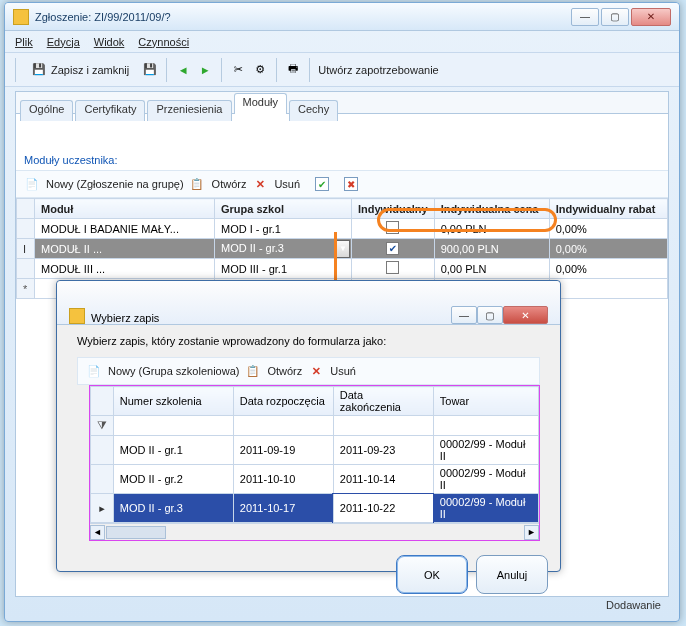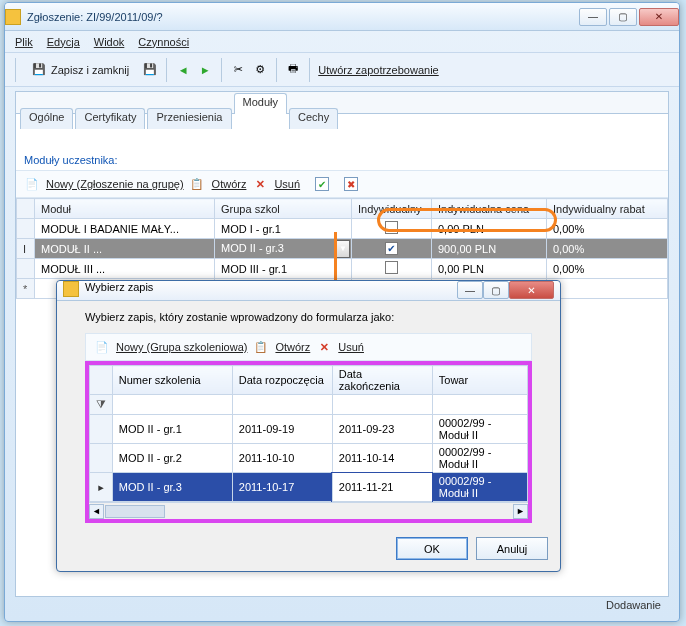--- a/index.html
+++ b/index.html
@@ -1,74 +1,74 @@
 <!DOCTYPE html>
 <html><head>
 <meta charset="utf-8">
 <style>
   * { box-sizing: border-box; font-family: "Segoe UI", Tahoma, sans-serif; font-size: 11px; }
   body { margin: 0; background: #cde6f7; width: 686px; height: 626px; position: relative; overflow: hidden; }
 
   .window { position: absolute; border: 1px solid #5a7ea8; background: #f0f0f0; box-shadow: 0 0 8px rgba(0,0,0,.3); }
   .main-window { left: 4px; top: 2px; width: 676px; height: 620px; border-radius: 4px; background: linear-gradient(#e9f2fb,#d6e7f7); border: 1px solid #7aa9d6;}
-  .titlebar { height: 28px; display: flex; align-items: center; padding: 0 0; background: linear-gradient(#f7fbff,#d7e8f8); border-bottom: 1px solid #b0c8e0; border-radius: 4px 4px 0 0;}
+  .titlebar { height: 28px; display: flex; align-items: center; padding: 0 8px; background: linear-gradient(#f7fbff,#d7e8f8); border-bottom: 1px solid #b0c8e0; border-radius: 4px 4px 0 0;}
   .title-icon { width: 16px; height: 16px; background: #f5c23e; border:1px solid #caa020; margin-right: 6px; }
   .title-text { flex: 1; color: #1b3f66; }
   .win-btns { display: flex; gap: 2px; }
   .win-btn { width: 28px; height: 18px; border: 1px solid #9bb8d6; background: linear-gradient(#fdfdfd,#e4eef8); border-radius: 2px; display:flex; align-items:center; justify-content:center; font-size:10px; color:#333;}
   .win-btn.close { width: 40px; background: linear-gradient(#f7c9c6,#e48a85); border-color:#c26b67; color:#6a1a16;}
 
   .menubar { height: 22px; display: flex; align-items: center; gap: 14px; padding: 0 10px; border-bottom: 1px solid #c6d8ec;}
   .menubar span { text-decoration: underline; text-decoration-color: #333; color:#222; }
 
   .toolbar { height: 34px; display: flex; align-items: center; gap: 6px; padding: 0 8px; border-bottom: 1px solid #c6d8ec; background:#eaf2fb;}
   .sep { width:1px; height:24px; background:#b6cbe0; margin:0 2px;}
   .tb-btn { height: 24px; padding: 0 6px; display:flex; align-items:center; gap:4px; border:1px solid transparent; border-radius:2px; color:#222;}
   .ico { width:16px; height:16px; display:inline-flex; align-items:center; justify-content:center; }
 
   .content { position:absolute; left:10px; right:10px; top:88px; bottom:24px; background:#fff; border:1px solid #b0c8e0; }
   .tabs { display:flex; height:22px; border-bottom:1px solid #b0c8e0; background:#f4f8fc; padding-left:4px; gap:2px;}
-  .tab { padding:2px 8px 0; border:1px solid #b0c8e0; border-bottom:none; background:#e9f1fa; border-radius:3px 3px 0 0; position:relative; top:16px; color:#333;}
+  .tab { padding:2px 8px 0; border:1px solid #b0c8e0; border-bottom:none; background:#e9f1fa; border-radius:3px 3px 0 0; position:relative; top:8px; color:#333;}
   .tab.active { background:#fff; top:1px; }
 
   .section-label { padding:4px 8px; color:#1156b5;margin-top:36px; }
   .inner-toolbar { height:28px; display:flex; align-items:center; gap:6px; padding:0 8px; border-top:1px solid #dbe7f3; border-bottom:1px solid #dbe7f3; background:#f8fbfe;}
-  .link { text-decoration: underline; color:#222; }
+  .link { color:#222; }
   .red-x { color:#d43d2a; font-weight:bold; }
   .chk { width:14px; height:14px; border:1px solid #7a9cc0; background:#fff; display:inline-flex; align-items:center; justify-content:center; font-size:10px;}
 
   table.grid { border-collapse: collapse; width:100%; }
   table.grid th, table.grid td { border:1px solid #c7d6e8; padding:2px 6px; height:20px; text-align:left; background:#fff;}
-  table.grid th { background:linear-gradient(#f7fbff,#e7effa); font-weight:normal; color:#222;}
+  table.grid th { background:linear-gradient(#f7fbff,#e7effa); font-weight:bold; color:#222;}
   .rowhead { width:18px; background:#eef4fb !important; text-align:center; color:#555;}
   .sel-row td { background:#8e8e8e !important; color:#fff;}
   .sel-row .rowhead{ background:#eef4fb !important; color:#333;}
   .num { text-align:right; }
   .chkcell { text-align:center !important; }
   .chkbox { width:13px; height:13px; border:1px solid #7a7a7a; background:#fff; display:inline-flex; align-items:center; justify-content:center; font-size:10px; color:#1a4f9c;}
   .chkbox.solid{ background:#2c5fa8; border-color:#2c5fa8;}
   .dd { width:14px; height:18px; border:1px solid #666; background:linear-gradient(#fafafa,#d8d8d8); float:right; text-align:center; font-size:8px; line-height:16px; margin:-2px -5px -2px 0;}
 
   .highlight-oval { position:absolute; border:3px solid #f58220; border-radius:12px; pointer-events:none;}
   .pointer-line { position:absolute; width:3px; background:#f58220; pointer-events:none;}
 
   .statusbar { position:absolute; left:10px; right:10px; bottom:4px; height:18px; text-align:right; padding-right:8px; color:#333;}
 
   
   .dialog { left:56px; top:280px; width:505px; height:292px; border:1px solid #3e6da5; border-radius:4px; background:#f0f0f0;}
-  .dlg-title { height:20px; background: linear-gradient(#fdfdfd,#e7effa); display:flex; align-items:flex-start; padding:0 6px; border-radius:4px 4px 0 0; border-bottom:1px solid #b0c8e0;}
-  .dlg-body { padding:10px 28px 8px; }
+  .dlg-title { height:44px; background: linear-gradient(#fdfdfd,#e7effa); display:flex; align-items:flex-end; padding:0 12px; border-radius:4px 4px 0 0; border-bottom:1px solid #b0c8e0;}
+  .dlg-body { padding:10px 20px 8px; }
   .dlg-btns { display:flex; gap:8px; justify-content:flex-end; padding:6px 12px 10px;}
-  .btn { min-width:72px; height:23px; border:1px solid #7a9cc0; background:linear-gradient(#fbfdff,#e4eef8); border-radius:0;}
+  .btn { min-width:72px; height:39px; border:1px solid #7a9cc0; background:linear-gradient(#fbfdff,#e4eef8); border-radius:8px;}
   .btn.primary{ border:1px solid #3d7ac7; box-shadow:0 0 0 1px #8db8e8 inset;}
   .dlg-winbtns{ display:flex; gap:0; margin-left:auto;}
   .dlg-winbtns .win-btn{ width:26px; height:18px;}
   .dlg-winbtns .win-btn.close{ width:45px; background:linear-gradient(#e88b85,#c94e44); color:#fff;}
 
-  .dlg-grid-wrap{ border:4px solid #d946ef; }
+  .dlg-grid-wrap{ border:1px solid #d946ef;margin-left:12px; }
   table.dlg-grid { border-collapse:collapse; width:100%;}
   table.dlg-grid th, table.dlg-grid td { border:1px solid #c7d6e8; padding:2px 6px; height:20px; text-align:left; background:#fff;}
   table.dlg-grid th { background:linear-gradient(#f7fbff,#e7effa); font-weight:normal;}
   .dlg-grid .rowhead{ width:16px; background:#eef4fb; text-align:center;}
   .dlg-sel td{ background:#2b4ea8 !important; color:#fff;}
   .dlg-sel .rowhead{ background:#eef4fb !important; color:#333;}
   .dlg-sel .editcell{ background:#fff !important; color:#000 !important; outline:1px solid #2b4ea8;}
   .hscroll{ height:17px; border-top:1px solid #c7d6e8; background:#f0f0f0; position:relative;}
   .hscroll .thumb{ position:absolute; left:16px; top:2px; width:60px; height:13px; background:#d8e2ee; border:1px solid #aac0d8;}
   .hscroll .arrow{ position:absolute; top:1px; width:15px; height:15px; border:1px solid #aac0d8; background:#e9f1fa; text-align:center; font-size:9px; line-height:13px;}
@@ -242,21 +242,21 @@
         <td class="rowhead"></td>
         <td>MOD II - gr.2</td>
         <td>2011-10-10</td>
         <td>2011-10-14</td>
         <td>00002/99 - Moduł II</td>
       </tr>
       <tr class="dlg-sel">
         <td class="rowhead">▸</td>
         <td>MOD II - gr.3</td>
         <td>2011-10-17</td>
-        <td class="editcell">2011-11-21</td>
+        <td class="editcell">2011-10-22</td>
         <td>00002/99 - Moduł II</td>
       </tr>
     </tbody>
         </table>
     <div class="hscroll">
       <div class="arrow l">◄</div>
       <div class="thumb"></div>
       <div class="arrow r">►</div>
     </div>
     </div>

